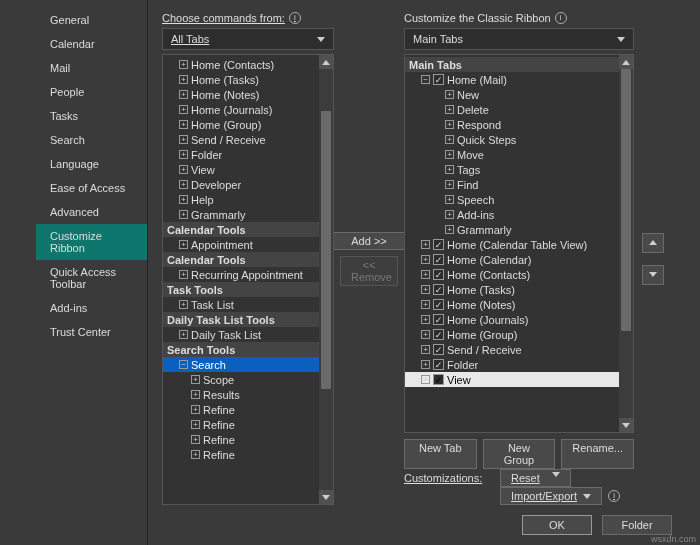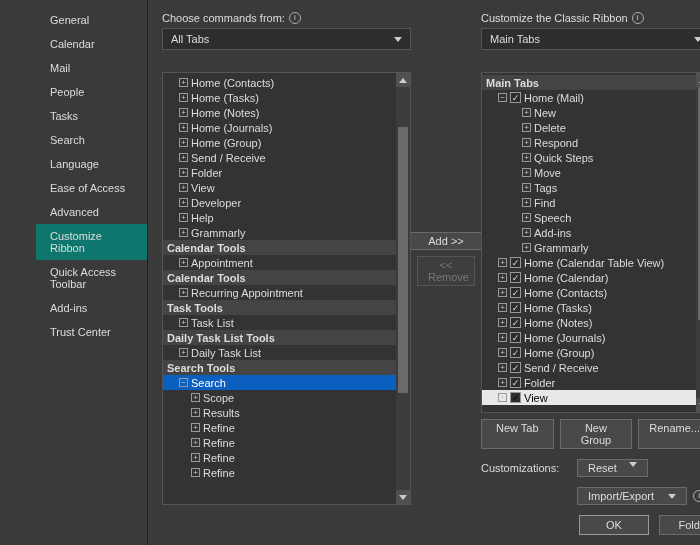--- a/index.html
+++ b/index.html
@@ -6,26 +6,26 @@
   body { margin: 0; background: #3a3a3a; color: #ddd; width: 700px; height: 545px; overflow: hidden; }
   .container { display: flex; height: 100%; }
   .category-sidebar { width: 148px; background: #3a3a3a; border-right: 1px solid #222; padding-top: 8px; flex-shrink: 0; }
   .cat-item { padding: 6px 14px; color: #ddd; cursor: default; margin-left: 36px; }
   .cat-item.selected { background: #0f766e; }
   .main { flex: 1; padding: 12px 14px 0 14px; position: relative; display:flex; flex-direction:column; }
   .title-row { display: flex; align-items: center; gap: 10px; margin-bottom: 14px; }
   .title-icon { width: 28px; height: 28px; border: 1px solid #a0508a; border-radius: 2px; display:flex; align-items:center; justify-content:center; background: linear-gradient(135deg,#5a3b62,#3b2f45); }
   .columns { display: flex; gap: 4px; flex: 1 1 auto; min-height: 0;}
   .col { display: flex; flex-direction: column; }
-  .col.left { width: 249px; }
+  .col.left { width: 172px; text-decoration: underline; }
   .col.center { width: 62px; align-items: center; justify-content: center; gap:6px; }
   .col.right { width: 230px; }
   .col-label { margin-bottom: 4px; display:flex; align-items:center; gap:4px;}
   .info { display:inline-block; width:12px;height:12px;border:1px solid #aaa;border-radius:50%; font-size:8px; line-height:10px; text-align:center; color:#ccc;}
-  .dropdown { background: #2d2d2d; border: 1px solid #555; padding: 4px 8px; width: 100%; display:flex; justify-content:space-between; align-items:center; cursor:default; margin-bottom:22px;}
+  .dropdown { background: #2d2d2d; border: 1px solid #555; padding: 4px 8px; width: 100%; display:flex; justify-content:space-between; align-items:center; cursor:default; margin-bottom:4px;}
   .tri-down { width:0;height:0;border-left:4px solid transparent;border-right:4px solid transparent;border-top:5px solid #ccc;}
   .treebox { flex:1; background: #333; border: 1px solid #555; overflow: hidden; position: relative; }
   .tree-inner { position:absolute; inset:0; right:14px; overflow:hidden; padding:2px 0;}
   .scrollbar { position:absolute; top:0; right:0; bottom:0; width:14px; background:#3c3c3c; }
   .scroll-btn { position:absolute; left:0; right:0; height:14px; background:#505050; display:flex; align-items:center; justify-content:center;}
   .scroll-btn.top{top:0;} .scroll-btn.bot{bottom:0;}
   .scroll-track { position:absolute; top:14px; bottom:14px; left:0; right:0; }
   .thumb { position:absolute; left:2px; right:2px; background:#6a6a6a; border-radius:1px;}
   .tri-up-s{width:0;height:0;border-left:4px solid transparent;border-right:4px solid transparent;border-bottom:5px solid #ccc;}
   .tri-down-s{width:0;height:0;border-left:4px solid transparent;border-right:4px solid transparent;border-top:5px solid #ccc;}
@@ -33,21 +33,21 @@
   .node .plus { width:9px;height:9px; border:1px solid #999; font-size:8px; line-height:7px; text-align:center; color:#ccc; flex-shrink:0;}
   .node .spacer { width:9px; flex-shrink:0;}
   .node.header { background:#444; font-weight:600;}
   .node.selected { background:#0a5fbf; color:#fff;}
   .node.selected-light { background:#e8e8e8; color:#000;}
   .chk { width:11px; height:11px; border:1px solid #999; background:#2d2d2d; flex-shrink:0; display:flex; align-items:center; justify-content:center; font-size:9px;}
   .btn { background:#494949; border:1px solid #6a6a6a; color:#ddd; padding:3px 14px; cursor:default; text-align:center;}
   .btn.disabled { color:#777; border-color:#555; background:#3e3e3e;}
   .btn.small { padding:2px 10px;}
   .btn-row { display:flex; gap:6px; margin-top:6px; justify-content:space-between;}
-  .cust-row { display:flex; align-items:center; gap:6px; margin-top:10px; justify-content:flex-start;}
+  .cust-row { display:flex; align-items:center; gap:6px; margin-top:0; justify-content:flex-start;text-decoration:underline;}
   .cust-label { width:90px;}
   .footer { padding: 10px 14px 10px 0; display:flex; justify-content:flex-end; gap:10px;}
   .updown { display:flex; flex-direction:column; width:24px; gap:12px; align-self:center; margin-left:4px;}
   .square-btn { width:22px;height:20px; background:#494949; border:1px solid #6a6a6a; display:flex; align-items:center; justify-content:center;}
   .watermark{position:absolute; right:4px; bottom:1px; font-size:9px; color:#888; letter-spacing:0;}
 </style>
 </head>
 <body>
 
 <div class="container">
@@ -403,21 +403,21 @@
         </div>
         <div class="cust-row">
           <span class="cust-label">Customizations:</span>
           <div class="btn small" style="display:flex;gap:12px;align-items:flex-start">
               <span>Reset</span>
               <span class="tri-down"></span>
             </div>
         </div>
         <div class="cust-row">
           <span class="cust-label"></span>
-          <div class="btn small" style="display:flex;gap:14px;align-items:center">
+          <div class="btn small" style="display:flex;gap:6px;align-items:center">
               <span>Import/Export</span>
               <span class="tri-down"></span>
             </div>
           <span class="info">i</span>
         </div>
       </div>
 
       <div class="updown">
         <div class="square-btn">
             <span class="tri-up-s"></span>

